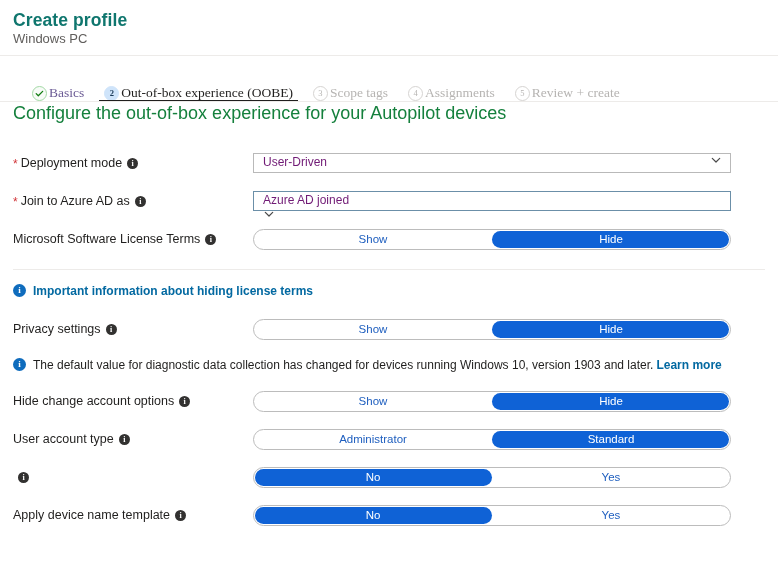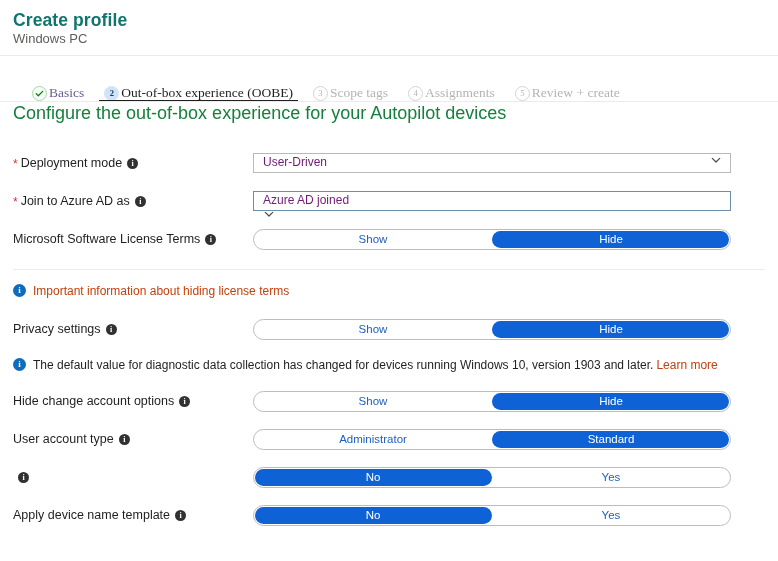--- a/index.html
+++ b/index.html
@@ -260,22 +260,23 @@
     font-weight: 700;
     font-family: "Liberation Serif", serif;
     display: flex;
     align-items: center;
     justify-content: center;
     flex: none;
     margin-top: 1px;
     line-height: 13px;
   }
   .info-link {
-    color: #c2410c;
+    color: #0369a1;
     text-decoration: none;
+    font-weight: bold;
   }
   .info-text { color: #201f1e; }
   .info-text .info-link { margin-left: 3px; }
 </style>
 </head>
 <body>
 
 <div class="page-header">
   <div class="page-title">Create profile</div>
   <div class="page-subtitle">Windows PC</div>

